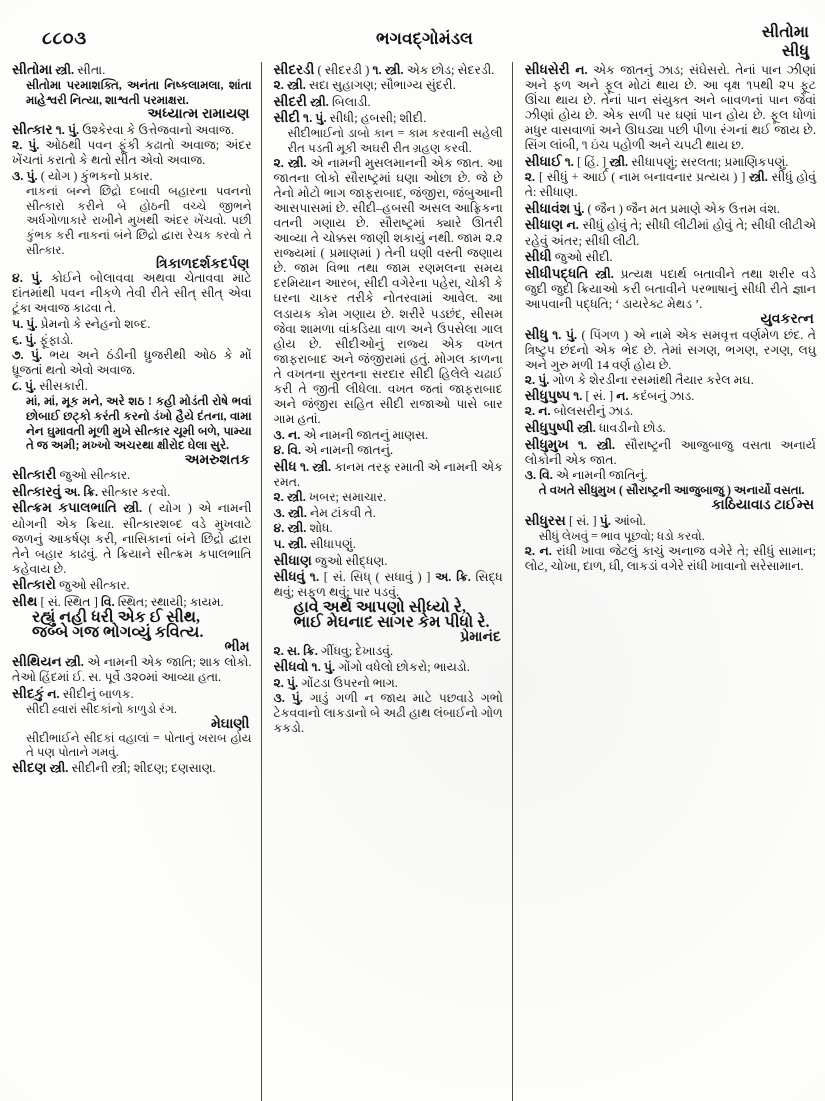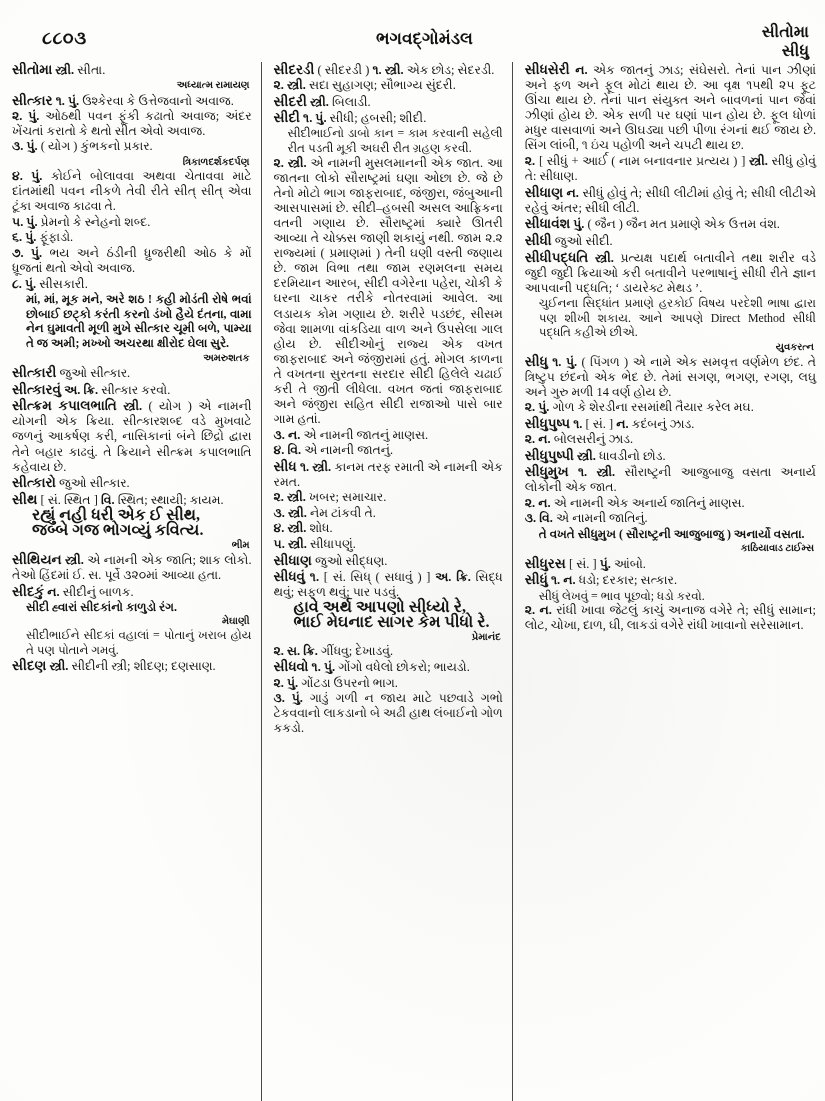--- a/index.html
+++ b/index.html
@@ -109,21 +109,21 @@
     display: block;
     margin-left: 20px;
     font-size: 16px;
     line-height: 14.8px;
     font-weight: bold;
     text-align: left;
   }
   .cite {
     display: block;
     text-align: right;
-    font-size: 10px;
+    font-size: 14px;
     font-weight: bold;
     line-height: 14px;
     margin-right: 2px;
   }
 </style>
 </head>
 <body>
 
 <div id="page">
 
@@ -133,26 +133,28 @@
     <div class="rh-guide">
       <div>સીતોમા</div>
       <div>સીધુ</div>
     </div>
   </div>
 
   <div id="cols">
     <div class="col col-left">
         <div class="entry">
           <div><span class="hw">સીતોમા</span> <span class="pos">સ્ત્રી.</span> <span class="bodytext">સીતા.</span></div>
+          <div class="sub" style="font-weight: bold;">સીતોમા પરમાશક્તિ, અનંતા નિષ્કલામલા, શાંતા માહેશ્વરી નિત્યા, શાશ્વતી પરમાક્ષરા.</div>
           <div class="cite">અધ્યાત્મ રામાયણ</div>
         </div>
         <div class="entry">
           <div><span class="hw">સીત્કાર</span> <span class="sense">૧.</span> <span class="pos">પું.</span> <span class="bodytext">ઉશ્કેરવા કે ઉત્તેજવાનો અવાજ.</span></div>
           <div class="entry"><span class="sense">૨.</span> <span class="pos">પું.</span> <span class="bodytext">ઓઠથી પવન ફૂંકી કઢાતો અવાજ; અંદર ખેંચતાં કરાતો કે થતો સીત એવો અવાજ.</span></div>
           <div class="entry"><span class="sense">૩.</span> <span class="pos">પું.</span> <span class="bodytext">( યોગ ) કુંભકનો પ્રકાર.</span></div>
+          <div class="sub">નાકનાં બન્ને છિદ્રો દબાવી બહારના પવનનો સીત્કારો કરીને બે હોઠની વચ્ચે જીભને અર્ધગોળાકારે રાખીને મુખથી અંદર ખેંચવો. પછી કુંભક કરી નાકનાં બંને છિદ્રો દ્વારા રેચક કરવો તે સીત્કાર.</div>
           <div class="cite">ત્રિકાળદર્શકદર્પણ</div>
           <div class="entry"><span class="sense">૪.</span> <span class="pos">પું.</span> <span class="bodytext">કોઈને બોલાવવા અથવા ચેતાવવા માટે દાંતમાંથી પવન નીકળે તેવી રીતે સીત્ સીત્ એવા ટૂંકા અવાજ કાઢવા તે.</span></div>
           <div class="entry"><span class="sense">૫.</span> <span class="pos">પું.</span> <span class="bodytext">પ્રેમનો કે સ્નેહનો શબ્દ.</span></div>
           <div class="entry"><span class="sense">૬.</span> <span class="pos">પું.</span> <span class="bodytext">ફૂંફાડો.</span></div>
           <div class="entry"><span class="sense">૭.</span> <span class="pos">પું.</span> <span class="bodytext">ભય અને ઠંડીની ધ્રુજરીથી ઓઠ કે મોં ધ્રૂજતાં થતો એવો અવાજ.</span></div>
           <div class="entry"><span class="sense">૮.</span> <span class="pos">પું.</span> <span class="bodytext">સીસકારી.</span></div>
           <div class="sub" style="font-weight: bold;">માં, માં, મૂક મને, અરે શઠ ! કહી મોડંતી રોષે ભવાં છોબાઈ છટ્કો કરંતી કરનો ડંખો હૈયે દંતના, વામા નેન ઘુમાવતી મૂળી મુખે સીત્કાર ચૂમી બળે, પામ્યા તે જ અમી; મખ્ખો અચરથા ક્ષીરોદ ઘેલા સુરે.</div>
           <div class="cite">અમરુશતક</div>
         </div>
         <div class="entry">
@@ -170,21 +172,21 @@
         <div class="entry">
           <div><span class="hw">સીથ</span> <span class="bodytext">[ સં. સ્થિત ]</span> <span class="pos">વિ.</span> <span class="bodytext">સ્થિત; સ્થાયી; કાયમ.</span></div>
           <div class="verse">રહ્યું નહી ધરી એક ઈ સીથ,<br>જબ્બે ગજ ભોગવ્યું કવિત્ય.</div>
           <div class="cite">ભીમ</div>
         </div>
         <div class="entry">
           <div><span class="hw">સીથિયન</span> <span class="pos">સ્ત્રી.</span> <span class="bodytext">એ નામની એક જાતિ; શાક લોકો. તેઓ હિંદમાં ઈ. સ. પૂર્વે ૩૨૦માં આવ્યા હતા.</span></div>
         </div>
         <div class="entry">
           <div><span class="hw">સીદકું</span> <span class="pos">ન.</span> <span class="bodytext">સીદીનું બાળક.</span></div>
-          <div class="sub" style="font-weight: bold;">સીદી હ્વારાં સીદકાંનો કાળુડો રંગ.</div>
+          <div class="sub" style="font-weight: normal;">સીદી હ્વારાં સીદકાંનો કાળુડો રંગ.</div>
           <div class="cite">મેઘાણી</div>
           <div class="sub">સીદીભાઈને સીદકાં વહાલાં = પોતાનું ખરાબ હોય તે પણ પોતાને ગમવું.</div>
         </div>
         <div class="entry">
           <div><span class="hw">સીદણ</span> <span class="pos">સ્ત્રી.</span> <span class="bodytext">સીદીની સ્ત્રી; શીદણ; દણસાણ.</span></div>
         </div>
       </div>
     <div class="col col-mid">
         <div class="entry">
           <div><span class="hw">સીદરડી</span> <span class="bodytext">( સીદરડી )</span> <span class="sense">૧.</span> <span class="pos">સ્ત્રી.</span> <span class="bodytext">એક છોડ; સેદરડી.</span></div>
@@ -220,58 +222,56 @@
           <div><span class="hw">સીધવો</span> <span class="sense">૧.</span> <span class="pos">પું.</span> <span class="bodytext">ગોંગો વધેલો છોકરો; ભાયડો.</span></div>
           <div class="entry"><span class="sense">૨.</span> <span class="pos">પું.</span> <span class="bodytext">ગોંટડા ઉપરનો ભાગ.</span></div>
           <div class="entry"><span class="sense">૩.</span> <span class="pos">પું.</span> <span class="bodytext">ગાડું ગળી ન જાય માટે પછવાડે ગભો ટેકવવાનો લાકડાનો બે અઢી હાથ લંબાઈનો ગોળ કકડો.</span></div>
         </div>
       </div>
     <div class="col col-right">
         <div class="entry">
           <div><span class="hw">સીધસેરી</span> <span class="pos">ન.</span> <span class="bodytext">એક જાતનું ઝાડ; સંઘેસરો. તેનાં પાન ઝીણાં અને ફળ અને ફૂલ મોટાં થાય છે. આ વૃક્ષ ૧૫થી ૨૫ ફૂટ ઊંચા થાય છે. તેનાં પાન સંયુક્ત અને બાવળનાં પાન જેવાં ઝીણાં હોય છે. એક સળી પર ઘણાં પાન હોય છે. ફૂલ ધોળાં મધુર વાસવાળાં અને ઊઘડ્યા પછી પીળા રંગનાં થઈ જાય છે. સિંગ લાંબી, ૧ ઇંચ પહોળી અને ચપટી થાય છ.</span></div>
         </div>
         <div class="entry">
+          <div><span class="hw">સીધાઈ</span> <span class="sense">૧.</span> <span class="bodytext">[ હિં. ]</span> <span class="pos">સ્ત્રી.</span> <span class="bodytext">સીધાપણું; સરલતા; પ્રમાણિકપણું.</span></div>
           <div class="entry"><span class="sense">૨.</span> <span class="bodytext">[ સીધું + આર્ઈ ( નામ બનાવનાર પ્રત્યય ) ]</span> <span class="pos">સ્ત્રી.</span> <span class="bodytext">સીધું હોવું તે: સીધાણ.</span></div>
         </div>
         <div class="entry">
+          <div><span class="hw">સીધાવંશ</span> <span class="pos">પું.</span> <span class="bodytext">( જૈન ) જૈન મત પ્રમાણે એક ઉત્તમ વંશ.</span></div>
+        </div>
+        <div class="entry">
           <div><span class="hw">સીધાણ</span> <span class="pos">ન.</span> <span class="bodytext">સીધું હોવું તે; સીધી લીટીમાં હોવું તે; સીધી લીટીએ રહેવું અંતર; સીધી લીટી.</span></div>
         </div>
         <div class="entry">
-          <div><span class="hw">સીધાવંશ</span> <span class="pos">પું.</span> <span class="bodytext">( જૈન ) જૈન મત પ્રમાણે એક ઉત્તમ વંશ.</span></div>
-        </div>
-        <div class="entry">
           <div><span class="hw">સીધી</span> <span class="bodytext">જુઓ સીદી.</span></div>
         </div>
         <div class="entry">
           <div><span class="hw">સીધીપદ્ધતિ</span> <span class="pos">સ્ત્રી.</span> <span class="bodytext">પ્રત્યક્ષ પદાર્થ બતાવીને તથા શરીર વડે જુદી જુદી ક્રિયાઓ કરી બતાવીને પરભાષાનું સીધી રીતે જ્ઞાન આપવાની પદ્ધતિ; ‘ ડાયરેક્ટ મેથડ ’.</span></div>
-          <div class="sub">ચુઈનના સિદ્ધાંત પ્રમાણે હરકોઈ વિષય પરદેશી ભાષા દ્વારા પણ શીખી શકાય. આને આપણે Direct Method સીધી પદ્ધતિ કહીએ છીએ.</div>
           <div class="cite">યુવકરત્ન</div>
         </div>
         <div class="entry">
           <div><span class="hw">સીધુ</span> <span class="sense">૧.</span> <span class="pos">પું.</span> <span class="bodytext">( પિંગળ ) એ નામે એક સમવૃત્ત વર્ણમેળ છંદ. તે ત્રિષ્ટુપ છંદનો એક ભેદ છે. તેમાં સગણ, ભગણ, રગણ, લઘુ અને ગુરુ મળી 14 વર્ણ હોય છે.</span></div>
           <div class="entry"><span class="sense">૨.</span> <span class="pos">પું.</span> <span class="bodytext">ગોળ કે શેરડીના રસમાંથી તૈયાર કરેલ મઘ.</span></div>
         </div>
         <div class="entry">
           <div><span class="hw">સીધુપુષ્પ</span> <span class="sense">૧.</span> <span class="bodytext">[ સં. ]</span> <span class="pos">ન.</span> <span class="bodytext">કદંબનું ઝાડ.</span></div>
           <div class="entry"><span class="sense">૨.</span> <span class="pos">ન.</span> <span class="bodytext">બોલસરીનું ઝાડ.</span></div>
         </div>
         <div class="entry">
           <div><span class="hw">સીધુપુષ્પી</span> <span class="pos">સ્ત્રી.</span> <span class="bodytext">ધાવડીનો છોડ.</span></div>
         </div>
         <div class="entry">
           <div><span class="hw">સીધુમુખ</span> <span class="sense">૧.</span> <span class="pos">સ્ત્રી.</span> <span class="bodytext">સૌરાષ્ટ્રની આજુબાજુ વસતા અનાર્ય લોકોની એક જાત.</span></div>
-          <div class="entry"><span class="sense">૨.</span> <span class="pos">ન.</span> <span class="bodytext">એ નામની એક અનાર્ય જાતિનું માણસ.</span></div>
           <div class="entry"><span class="sense">૩.</span> <span class="pos">વિ.</span> <span class="bodytext">એ નામની જાતિનું.</span></div>
           <div class="sub" style="font-weight: bold;">તે વખતે સીધુમુખ ( સૌરાષ્ટ્રની આજુબાજુ ) અનાર્યો વસતા.</div>
           <div class="cite">કાઠિયાવાડ ટાઈમ્સ</div>
         </div>
         <div class="entry">
           <div><span class="hw">સીધુરસ</span> <span class="bodytext">[ સં. ]</span> <span class="pos">પું.</span> <span class="bodytext">આંબો.</span></div>
         </div>
         <div class="entry">
-          <div><span class="hw">સીધું</span> <span class="sense">૧.</span> <span class="pos">ન.</span> <span class="bodytext">ધડો; દરકાર; સત્કાર.</span></div>
           <div class="sub">સીધું લેખવું = ભાવ પૂછવો; ધડો કરવો.</div>
           <div class="entry"><span class="sense">૨.</span> <span class="pos">ન.</span> <span class="bodytext">રાંધી ખાવા જેટલું કાચું અનાજ વગેરે તે; સીધું સામાન; લોટ, ચોખા, દાળ, ઘી, લાકડાં વગેરે રાંધી ખાવાનો સરેસામાન.</span></div>
         </div>
       </div>
   </div>
 
 </div>
 
 </body></html>

